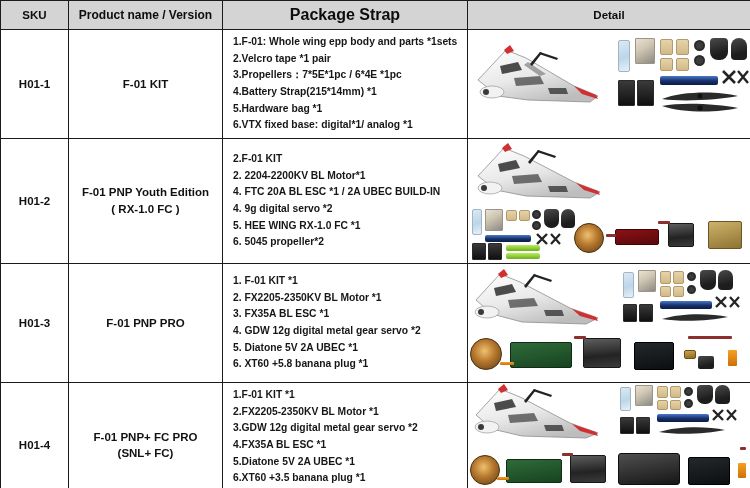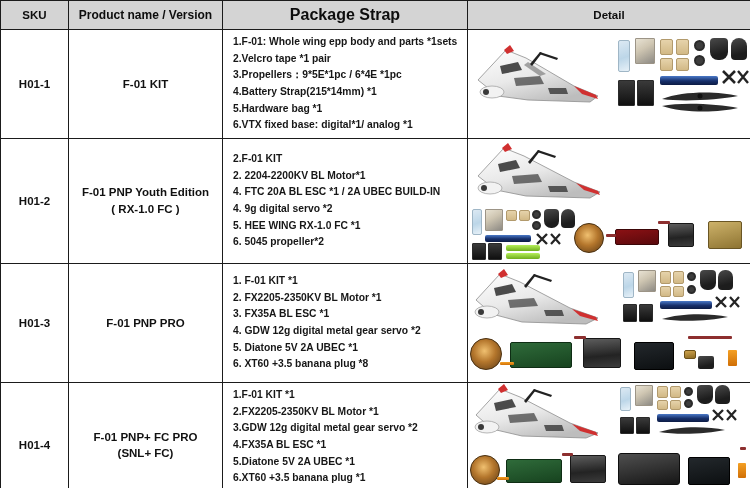--- a/index.html
+++ b/index.html
@@ -134,21 +134,21 @@
   </thead>
   <tbody>
 
     <tr style="height:98px">
       <td class="sku-cell">H01-1</td>
       <td class="name-cell">F-01 KIT</td>
       <td class="package-cell">
         <div class="pkg-list">
           <span class="pkg-line">1.F-01:  Whole wing epp body and parts  *1sets</span>
           <span class="pkg-line">2.Velcro tape   *1 pair</span>
-          <span class="pkg-line">3.Propellers：9*5E*1pc / 6*4E   *1pc</span>
+          <span class="pkg-line">3.Propellers：7*5E*1pc / 6*4E   *1pc</span>
           <span class="pkg-line">4.Battery Strap(215*14mm)    *1</span>
           <span class="pkg-line">5.Hardware bag  *1</span>
           <span class="pkg-line">6.VTX fixed base: digital*1/ analog   *1</span>
         </div>
       </td>
       <td class="detail-cell">
         <div class="detail-stage">
 
           <svg class="plane-wrap" style="left:2px; top:4px; width:148px; height:88px" viewBox="0 0 148 88">
             <defs>
@@ -275,21 +275,21 @@
     <tr style="height:119px">
       <td class="sku-cell">H01-3</td>
       <td class="name-cell">F-01 PNP PRO</td>
       <td class="package-cell">
         <div class="pkg-list">
           <span class="pkg-line">1. F-01 KIT  *1</span>
           <span class="pkg-line">2. FX2205-2350KV BL Motor   *1</span>
           <span class="pkg-line">3. FX35A BL ESC  *1</span>
           <span class="pkg-line">4. GDW 12g digital metal gear servo  *2</span>
           <span class="pkg-line">5. Diatone 5V 2A UBEC  *1</span>
-          <span class="pkg-line">6. XT60 +3.5  banana plug  *8</span>
+          <span class="pkg-line">6. XT60 +5.8  banana plug  *1</span>
         </div>
       </td>
       <td class="detail-cell">
         <div class="detail-stage">
           <svg class="plane-wrap" style="left:0px; top:4px; width:150px; height:62px" viewBox="0 0 150 62">
             <defs>
               <linearGradient id="wg3" x1="0" y1="0" x2="0.6" y2="1">
                 <stop offset="0%" stop-color="#ffffff"></stop>
                   <stop offset="55%" stop-color="#e9e9e9"></stop>
                   <stop offset="100%" stop-color="#bdbdbd"></stop>

